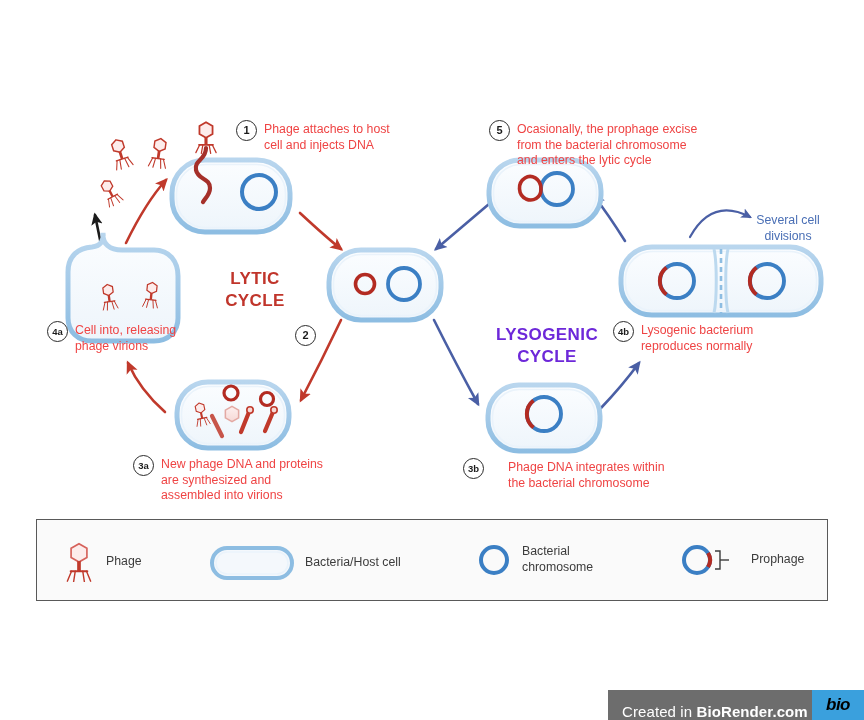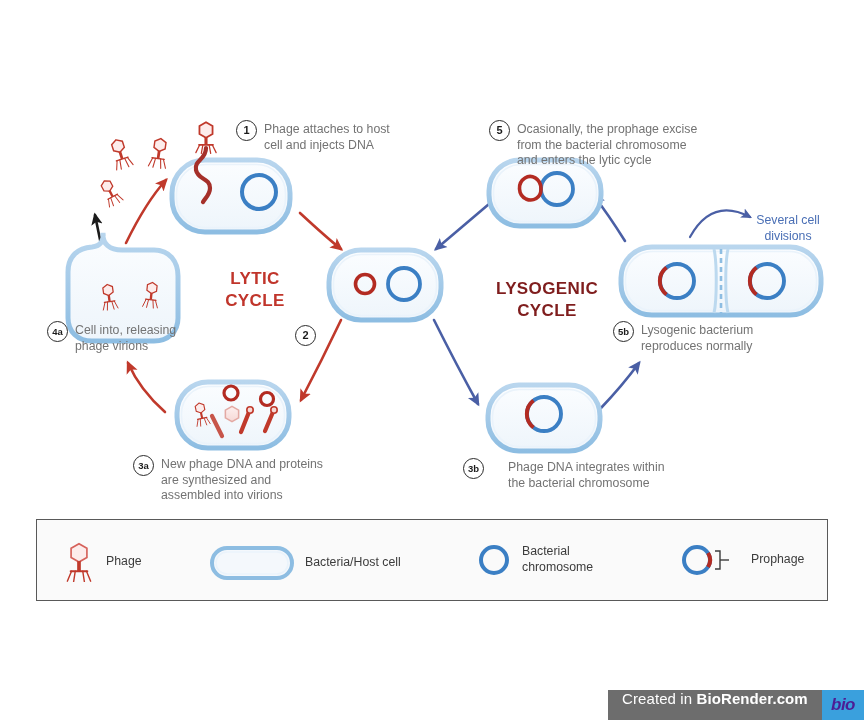--- a/index.html
+++ b/index.html
@@ -39,35 +39,35 @@
     align-items: center;
     justify-content: center;
     box-sizing: border-box;
     background: #ffffff;
     line-height: 1;
   }
   .step-num.small { font-size: 9.5px; }
   .step-text {
     font-size: 12.3px;
     line-height: 1.27;
-    color: #737373;
+    color: #ef4444;
     padding-top: 2px;
     white-space: pre-line;
   }
   .cycle-title {
     position: absolute;
     font-size: 17px;
     font-weight: bold;
     letter-spacing: 0.4px;
     line-height: 1.28;
     text-align: center;
     white-space: pre-line;
   }
   #lytic-title { color: #c0352b; }
-  #lysogenic-title { color: #7f1d1d; }
+  #lysogenic-title { color: #6d28d9; margin-top: 46px; }
   #divisions-label {
     position: absolute;
     font-size: 12.3px;
     line-height: 1.27;
     color: #4a6fb5;
     white-space: pre-line;
     text-align: center;
   }
   #legend-box {
     position: absolute;
@@ -93,37 +93,37 @@
   }
   .legend-glyph { flex: 0 0 auto; }
   #credit-bar {
     position: absolute;
     left: 608px;
     top: 690px;
     width: 256px;
     height: 30px;
     background: #6d6d6d;
     display: flex;
-    align-items: flex-start;
+    align-items: flex-end;
   }
   #credit-text {
     color: #ffffff;
     font-size: 15px;
     padding-left: 14px;
     letter-spacing: 0.1px;
     white-space: pre;
   }
   #credit-text b { font-weight: bold; }
   #credit-logo {
     position: absolute;
     right: 0; top: 0;
-    width: 42px;
+    width: 52px;
     height: 30px;
     background: #3aa0dd;
-    color: #4c1d95;
+    color: #000000;
     font-size: 17px;
     font-weight: bold;
     font-style: italic;
     display: flex;
     align-items: center;
     justify-content: center;
     letter-spacing: -0.5px;
   }
 </style>
 </head>
@@ -318,21 +318,21 @@
 phage virions</div>
 </div>
 
 <div class="step-label" style="left:463px; top:458px; width:220px;gap:24px;">
   <div class="step-num small">3b</div>
   <div class="step-text">Phage DNA integrates within
 the bacterial chromosome</div>
 </div>
 
 <div class="step-label" style="left:613px; top:321px; width:200px;">
-  <div class="step-num small">5b</div>
+  <div class="step-num small">4b</div>
   <div class="step-text">Lysogenic bacterium
 reproduces normally</div>
 </div>
 
 <div class="step-label" style="left:489px; top:120px; width:330px;">
   <div class="step-num">5</div>
   <div class="step-text">Ocasionally, the prophage excise
 from the bacterial chromosome
 and enters the lytic cycle</div>
 </div>

